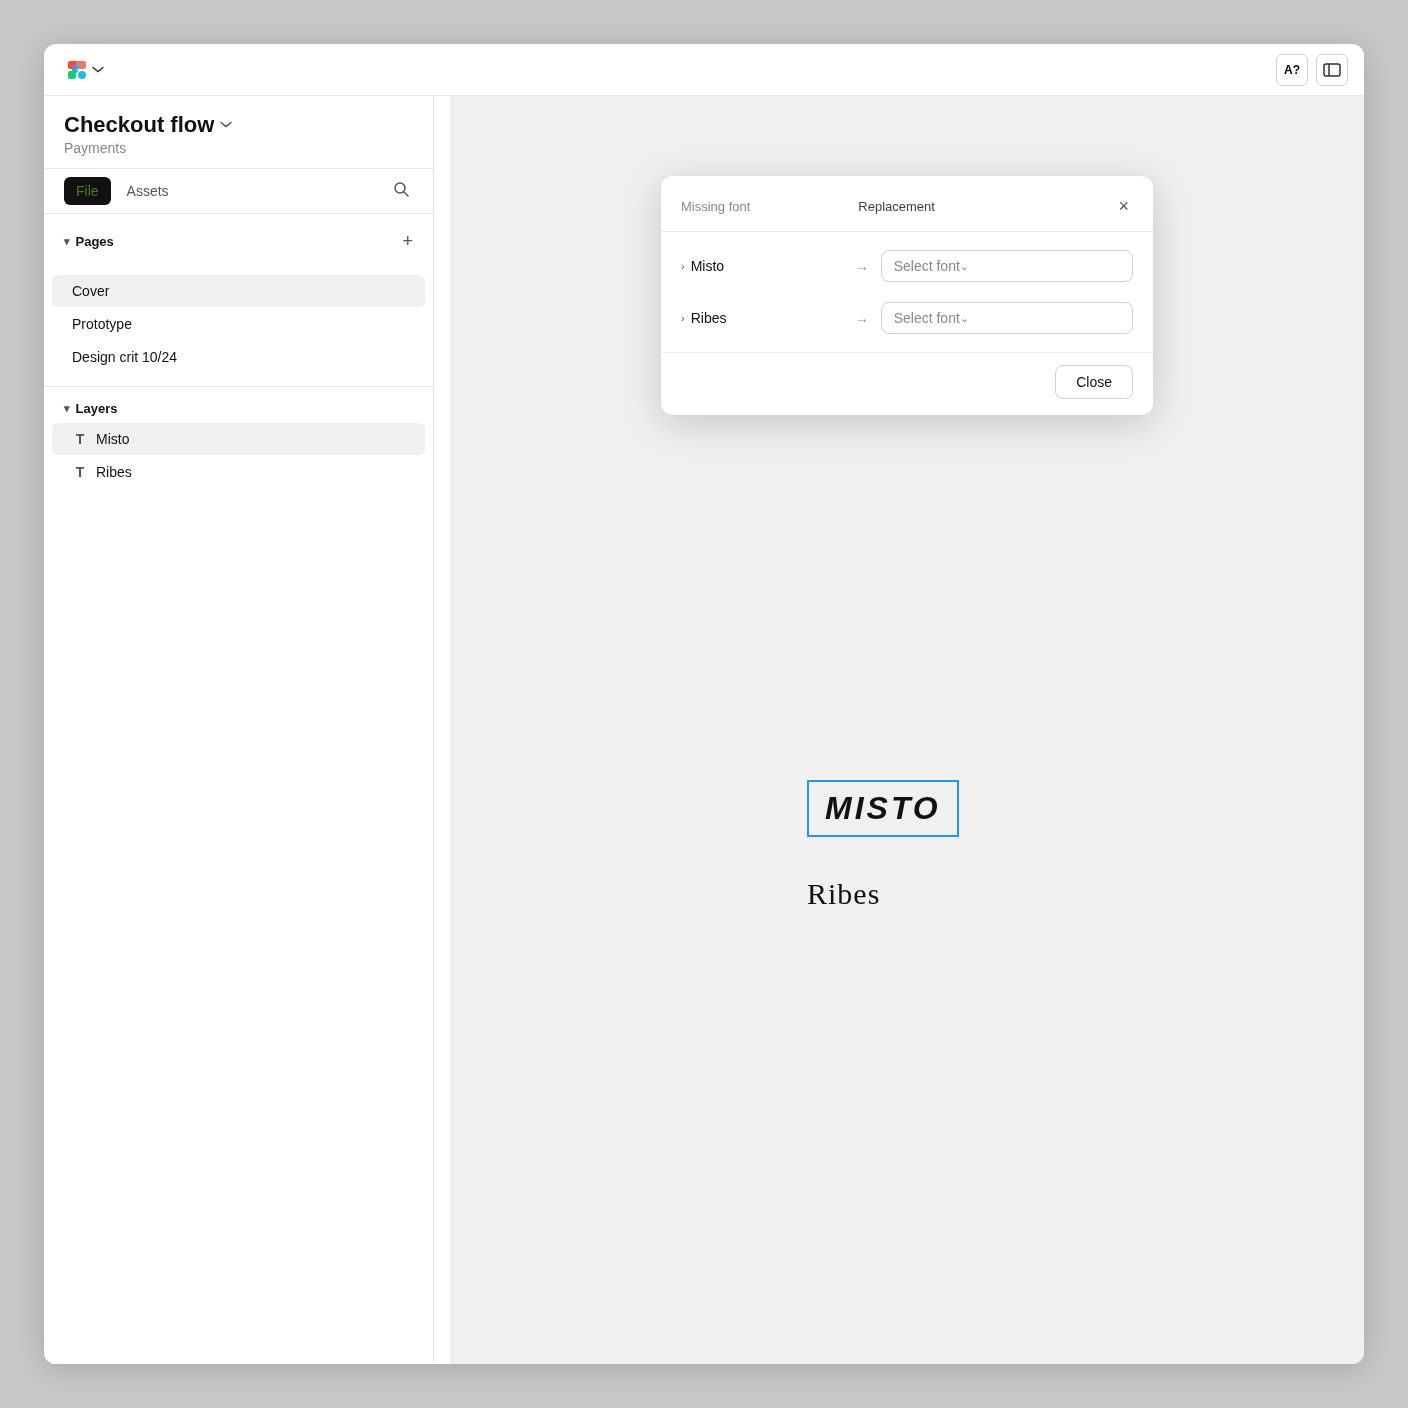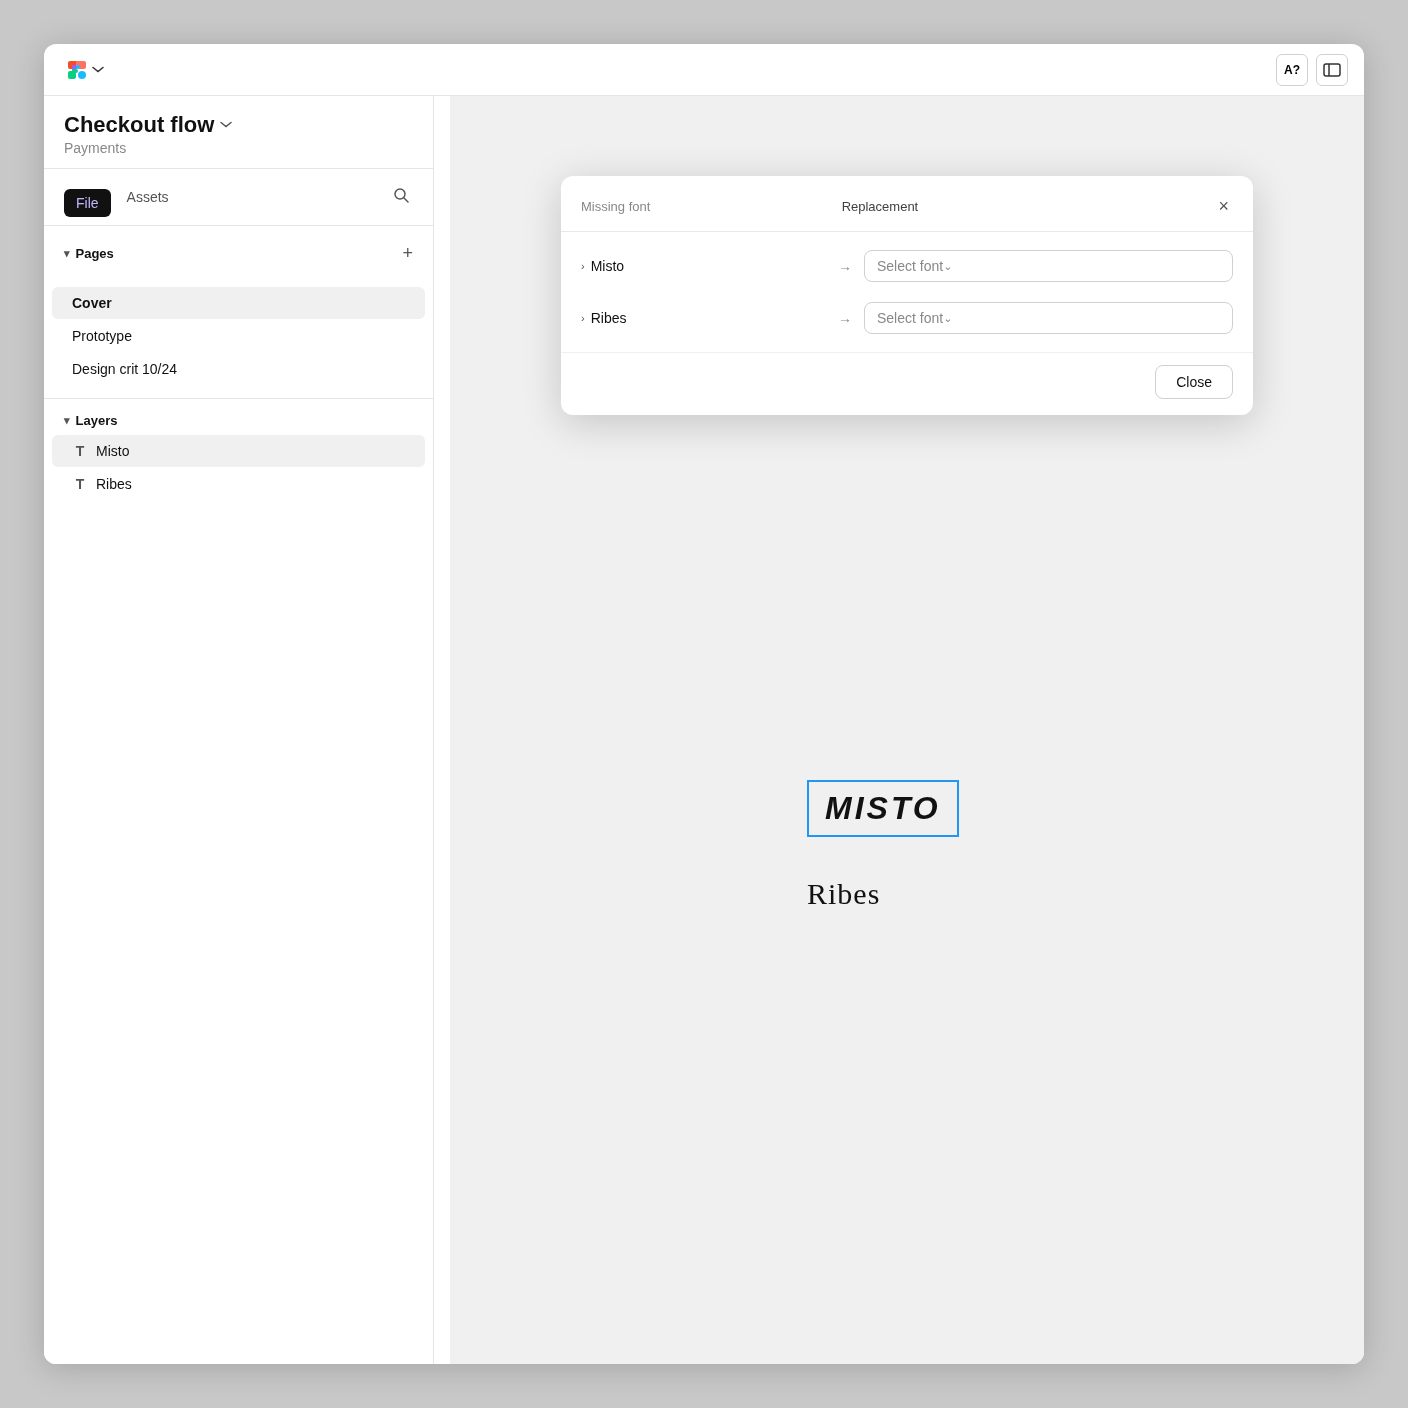--- a/index.html
+++ b/index.html
@@ -119,23 +119,22 @@
       border-radius: 6px;
       border: none;
       background: none;
       font-size: 14px;
       cursor: pointer;
       color: #555;
       font-weight: 400;
     }
     .tab-btn.active {
       background: #111;
-      color: #c4b5fd;
+      color: #4d7c0f;
       font-weight: 500;
-      margin-top: 12px;
     }
     .tab-search {
       margin-left: auto;
       background: none;
       border: none;
       cursor: pointer;
       padding: 4px;
       color: #555;
       font-size: 16px;
     }
@@ -169,21 +168,21 @@
     }
 
     .page-item {
       padding: 8px 20px;
       font-size: 14px;
       color: #111;
       cursor: pointer;
       border-radius: 6px;
       margin: 1px 8px;
     }
-    .page-item.active { background: #f0f0f0; font-weight: 700; margin-top: 19px; }
+    .page-item.active { background: #f0f0f0; font-weight: 400; margin-top: 19px; }
 
     
     .layers-section {
       padding: 8px 0;
       border-top: 1px solid #e5e5e5;
     }
     .layer-item {
       display: flex;
       align-items: center;
       gap: 8px;
@@ -250,21 +249,21 @@
       top: 0; left: 0; right: 0; bottom: 0;
       display: flex;
       align-items: flex-start;
       justify-content: center;
       padding-top: 80px;
     }
     .dialog {
       background: #fff;
       border-radius: 12px;
       box-shadow: 0 8px 40px rgba(0,0,0,0.18);
-      width: 692px;
+      width: 492px;
       overflow: hidden;
     }
     .dialog-header {
       display: flex;
       align-items: center;
       padding: 18px 20px 12px;
       border-bottom: 1px solid #e8e8e8;
       gap: 0;
     }
     .dialog-col-missing {

